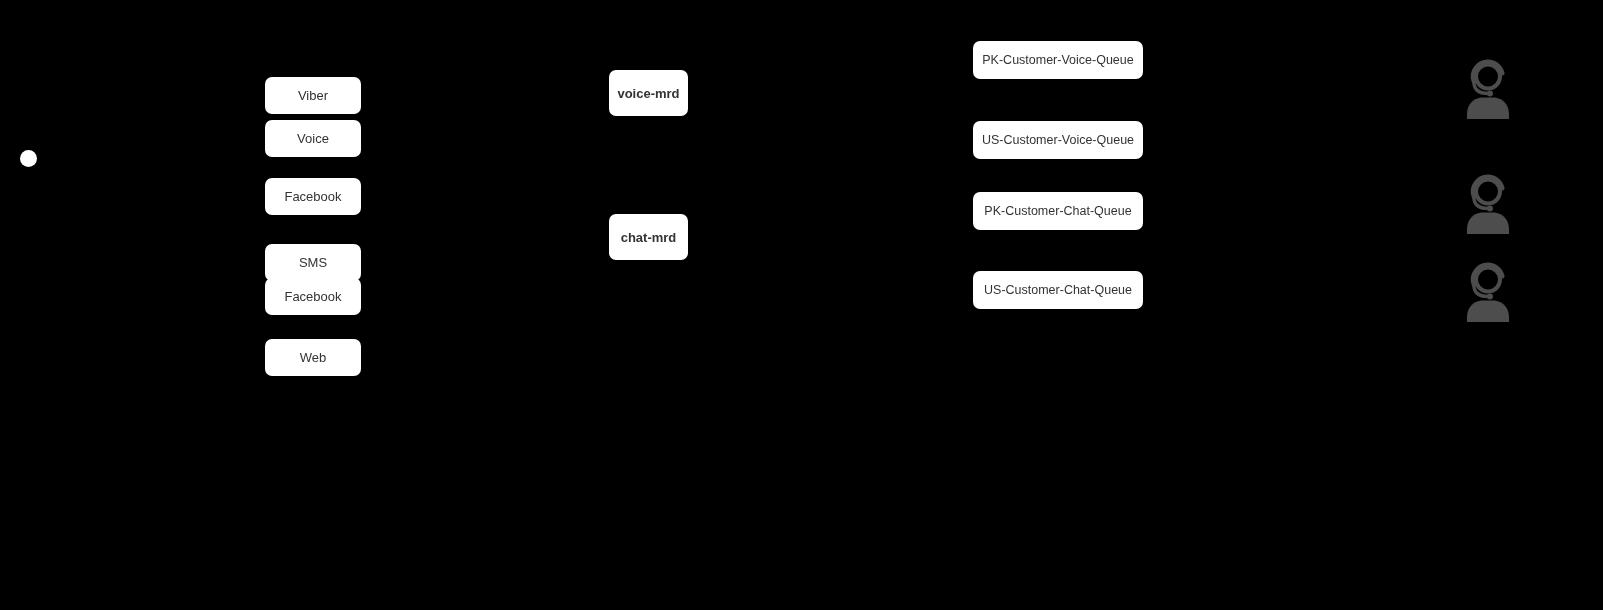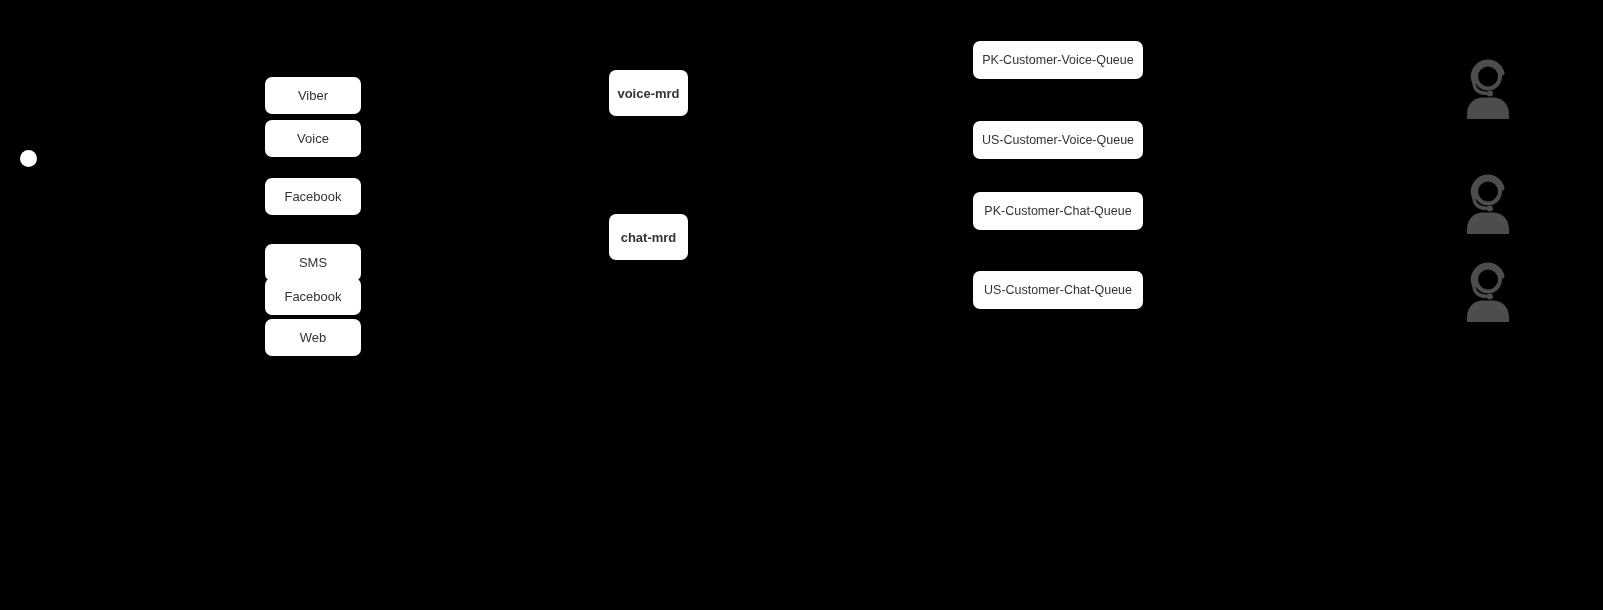--- a/index.html
+++ b/index.html
@@ -65,21 +65,21 @@
   </div>
   <div class="node channel" style="top:162px">
     <span>Facebook</span>
   </div>
   <div class="node channel" style="top:228px">
     <span>SMS</span>
   </div>
   <div class="node channel" style="top:262px">
     <span>Facebook</span>
   </div>
-  <div class="node channel" style="top:303px">
+  <div class="node channel" style="top:323px">
     <span>Web</span>
   </div>
 
   <div class="node mrd" style="top:70px">
     <span>voice-mrd</span>
   </div>
   <div class="node mrd" style="top:214px">
     <span>chat-mrd</span>
   </div>
 

